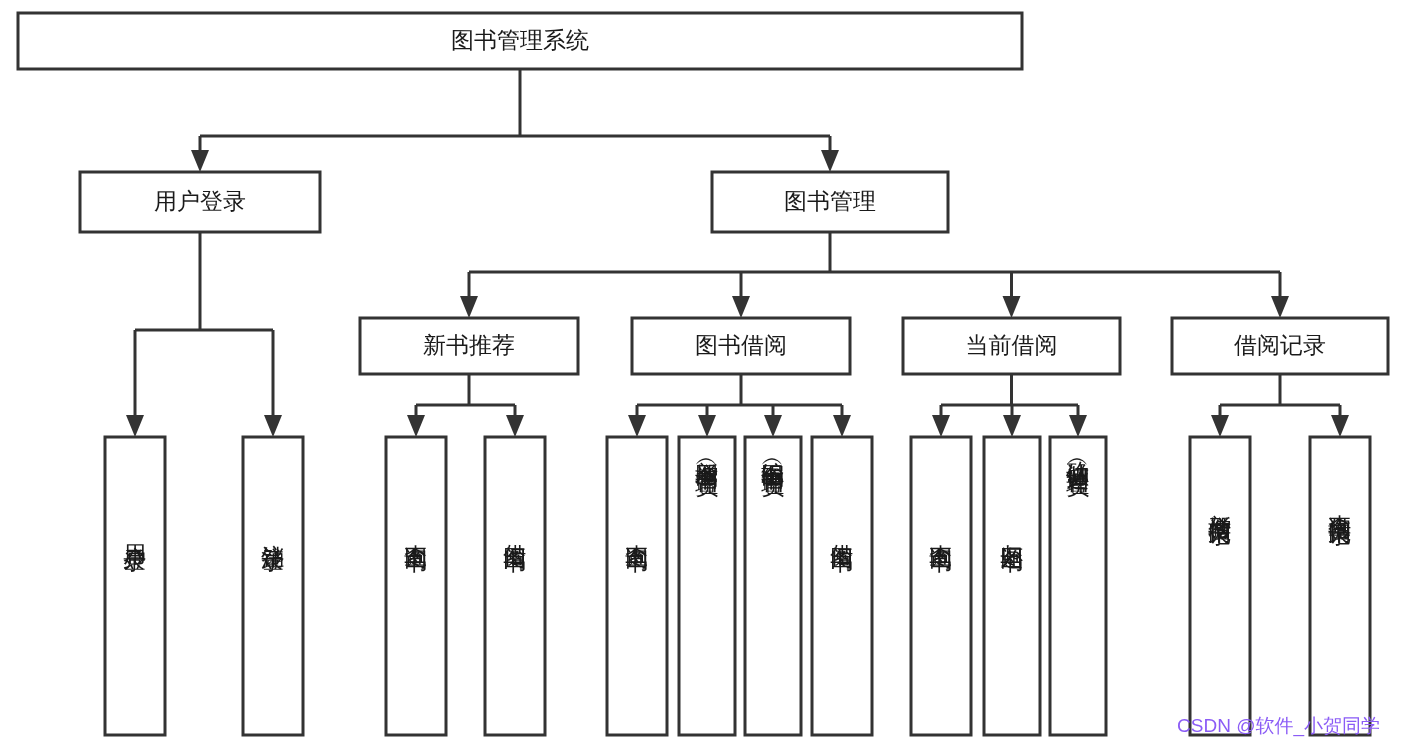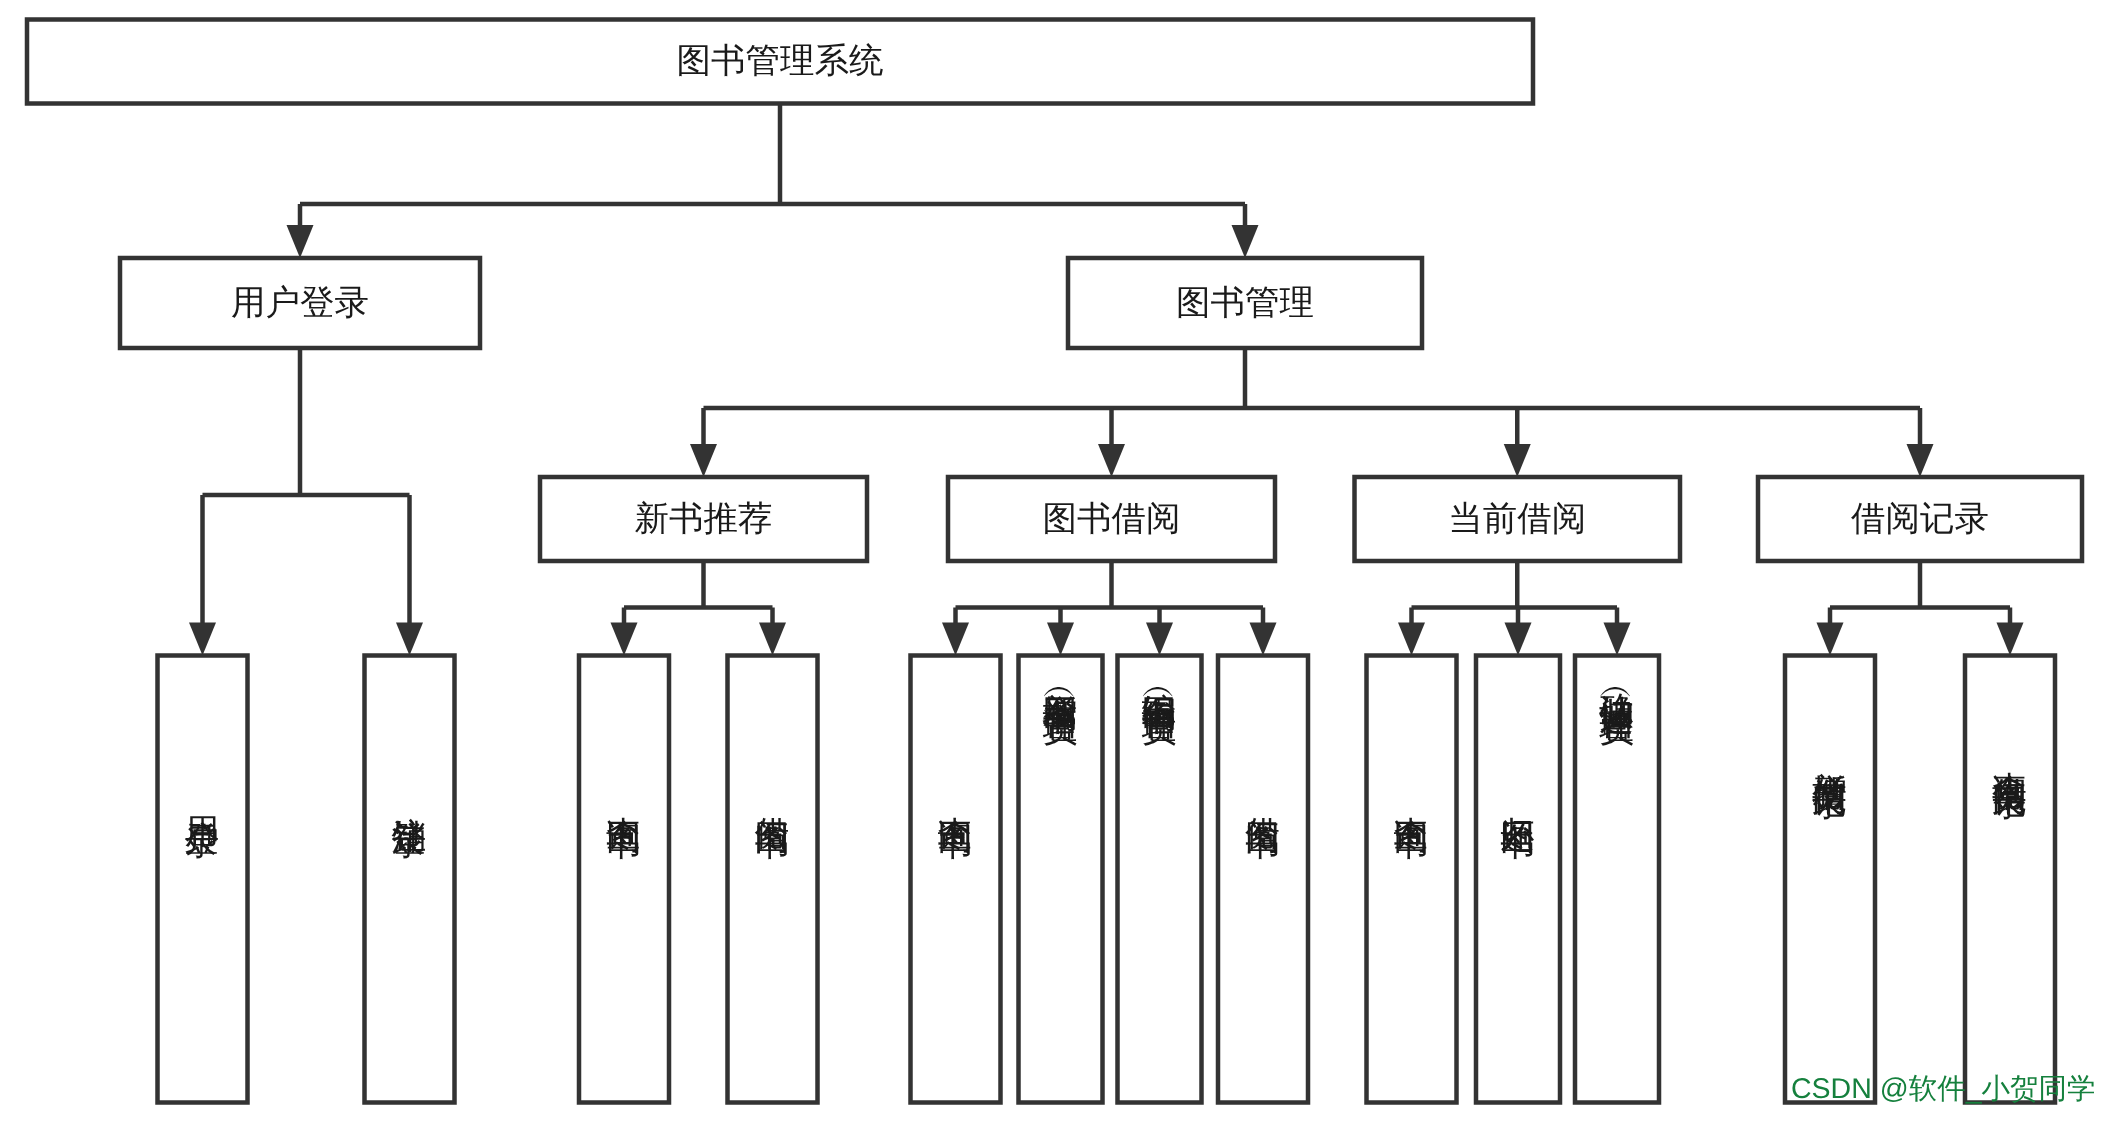--- a/index.html
+++ b/index.html
@@ -60,25 +60,25 @@
     text-orientation: upright;
     font-family: "Liberation Sans", "DejaVu Sans", sans-serif;
     font-size: 23px;
     line-height: 1.32;
     color: #1a1a1a;
     letter-spacing: 2px;
     white-space: nowrap;
   }
   .watermark {
     position: absolute;
-    right: 8px;
+    right: 25px;
     bottom: 8px;
     font-family: "Liberation Sans", "DejaVu Sans", sans-serif;
     font-size: 19px;
-    color: #15803d;
+    color: #8b5cf6;
     white-space: nowrap;
   }
 </style>
 </head>
 <body>
 
 <div id="diagram-root">
 
   <svg class="diagram" viewBox="0 0 1405 747">
     <g id="connectors">

